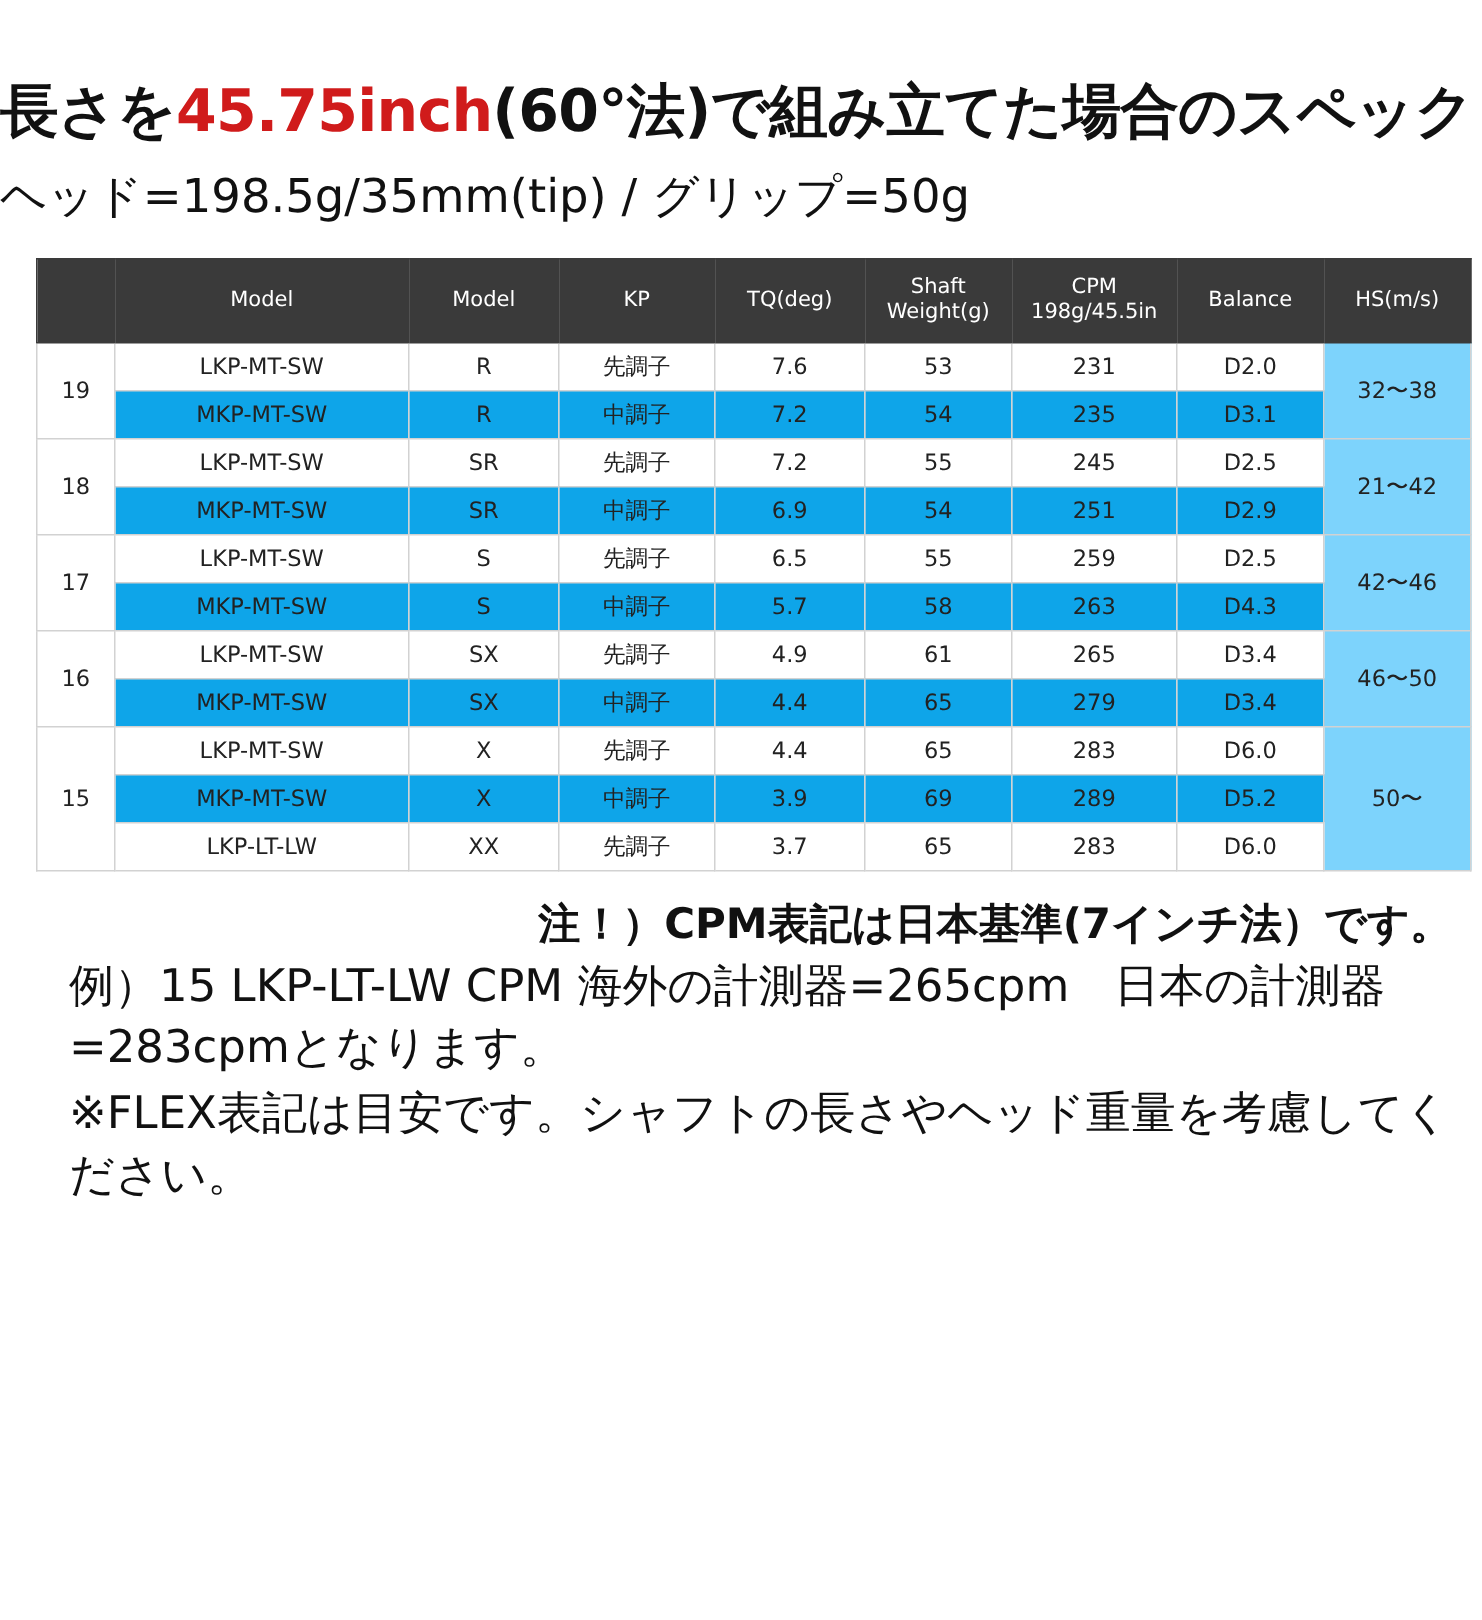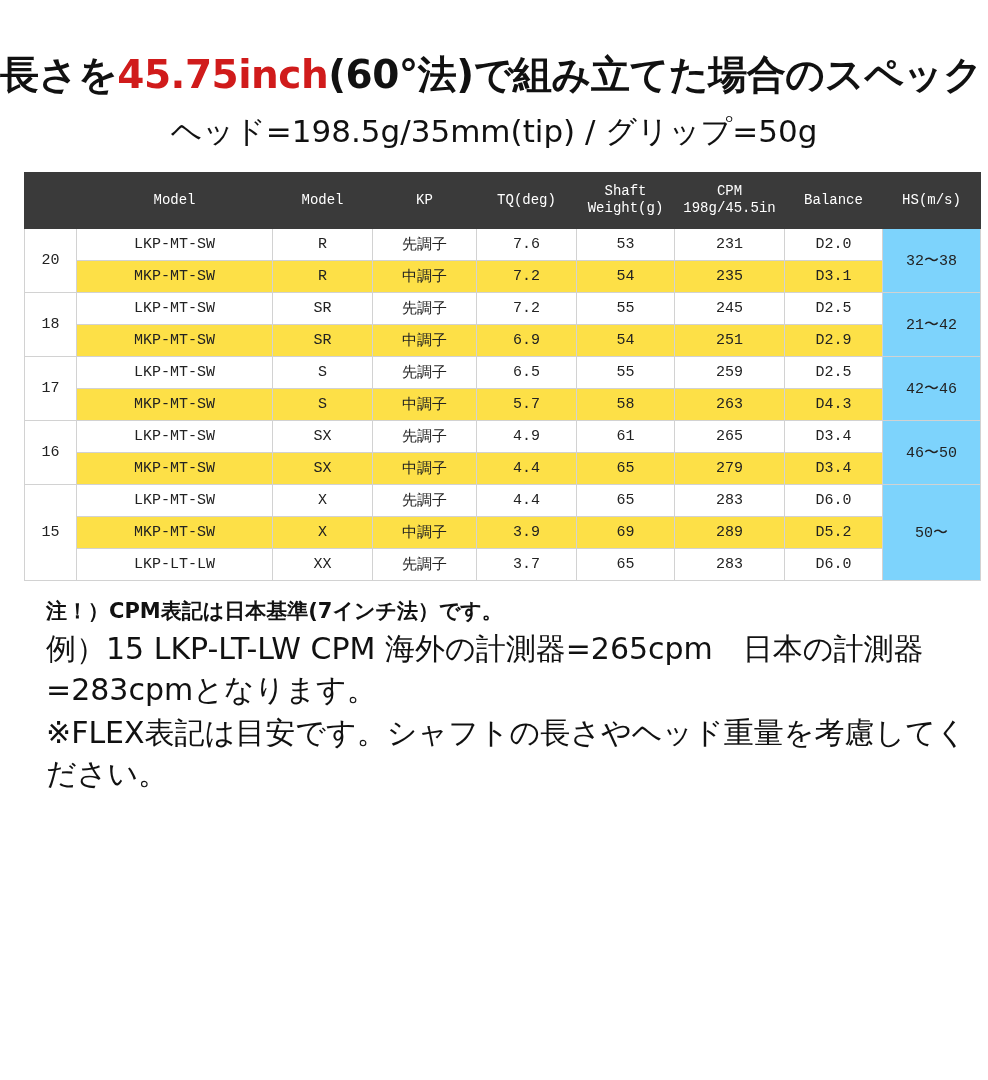--- a/index.html
+++ b/index.html
@@ -30,38 +30,36 @@
     font-weight: bold;
     letter-spacing: -0.5px;
     line-height: 1.2;
     white-space: nowrap;
   }
   .headline .accent {
     color: #d01b1b;
   }
   .subhead {
     margin: 14px 0 0 0;
-    text-align: center;
     font-size: 31px;
     font-weight: normal;
     line-height: 1.2;
     white-space: nowrap;
   }
 
   
   .table-wrap {
     margin: 22px auto 0 auto;
     width: 940px;
   }
   table.spec {
     border-collapse: collapse;
     width: 100%;
     table-layout: fixed;
     font-size: 14px;
-    font-family: Liberation Mono, monospace;
   }
   table.spec th {
     background: #3a3a3a;
     color: #ffffff;
     font-weight: normal;
     font-size: 14px;
     padding: 10px 2px;
     text-align: center;
     line-height: 1.25;
     border: 1px solid #3a3a3a;
@@ -73,21 +71,21 @@
     font-size: 15px;
     color: #222;
     height: 21px;
   }
   td.grp {
     font-size: 17px;
     color: #333;
     border-left: 1px solid #d2d2d2;
   }
   tr.hl td {
-    background: #fde047;
+    background: #0ea5e9;
   }
   tr.hl td.hs,
   td.hs-hl {
     background: #7dd3fc;
   }
   col.c-grp { width: 52px; }
   col.c-model { width: 196px; }
   col.c-flex  { width: 100px; }
   col.c-kp    { width: 104px; }
   col.c-tq    { width: 100px; }
@@ -97,21 +95,22 @@
   col.c-hs    { width: 98px; }
 
   
   .notes {
     margin: 16px 20px 0 46px;
     font-size: 30px;
     line-height: 1.37;
   }
   .notes .bold {
     font-weight: bold;
-    font-size: 21px;
+    font-size: 28px;
+    text-align: right;
   }
   .notes p {
     margin: 0 0 2px 0;
     white-space: pre-wrap;
   }
 </style>
 </head>
 <body>
 
 <div class="page">
@@ -145,21 +144,21 @@
           <th style="white-space:pre-line">Shaft
 Weight(g)</th>
           <th style="white-space:pre-line">CPM
 198g/45.5in</th>
           <th>Balance</th>
           <th>HS(m/s)</th>
         </tr>
       </thead>
       <tbody id="spec-body">
           <tr>
-            <td class="grp" rowspan="2">20</td>
+            <td class="grp" rowspan="2">19</td>
             <td>LKP-MT-SW</td>
             <td>R</td>
             <td>先調子</td>
             <td>7.6</td>
             <td>53</td>
             <td>231</td>
             <td>D2.0</td>
             <td rowspan="2" class="hs-hl">32〜38</td>
           </tr>
           <tr class="hl">

